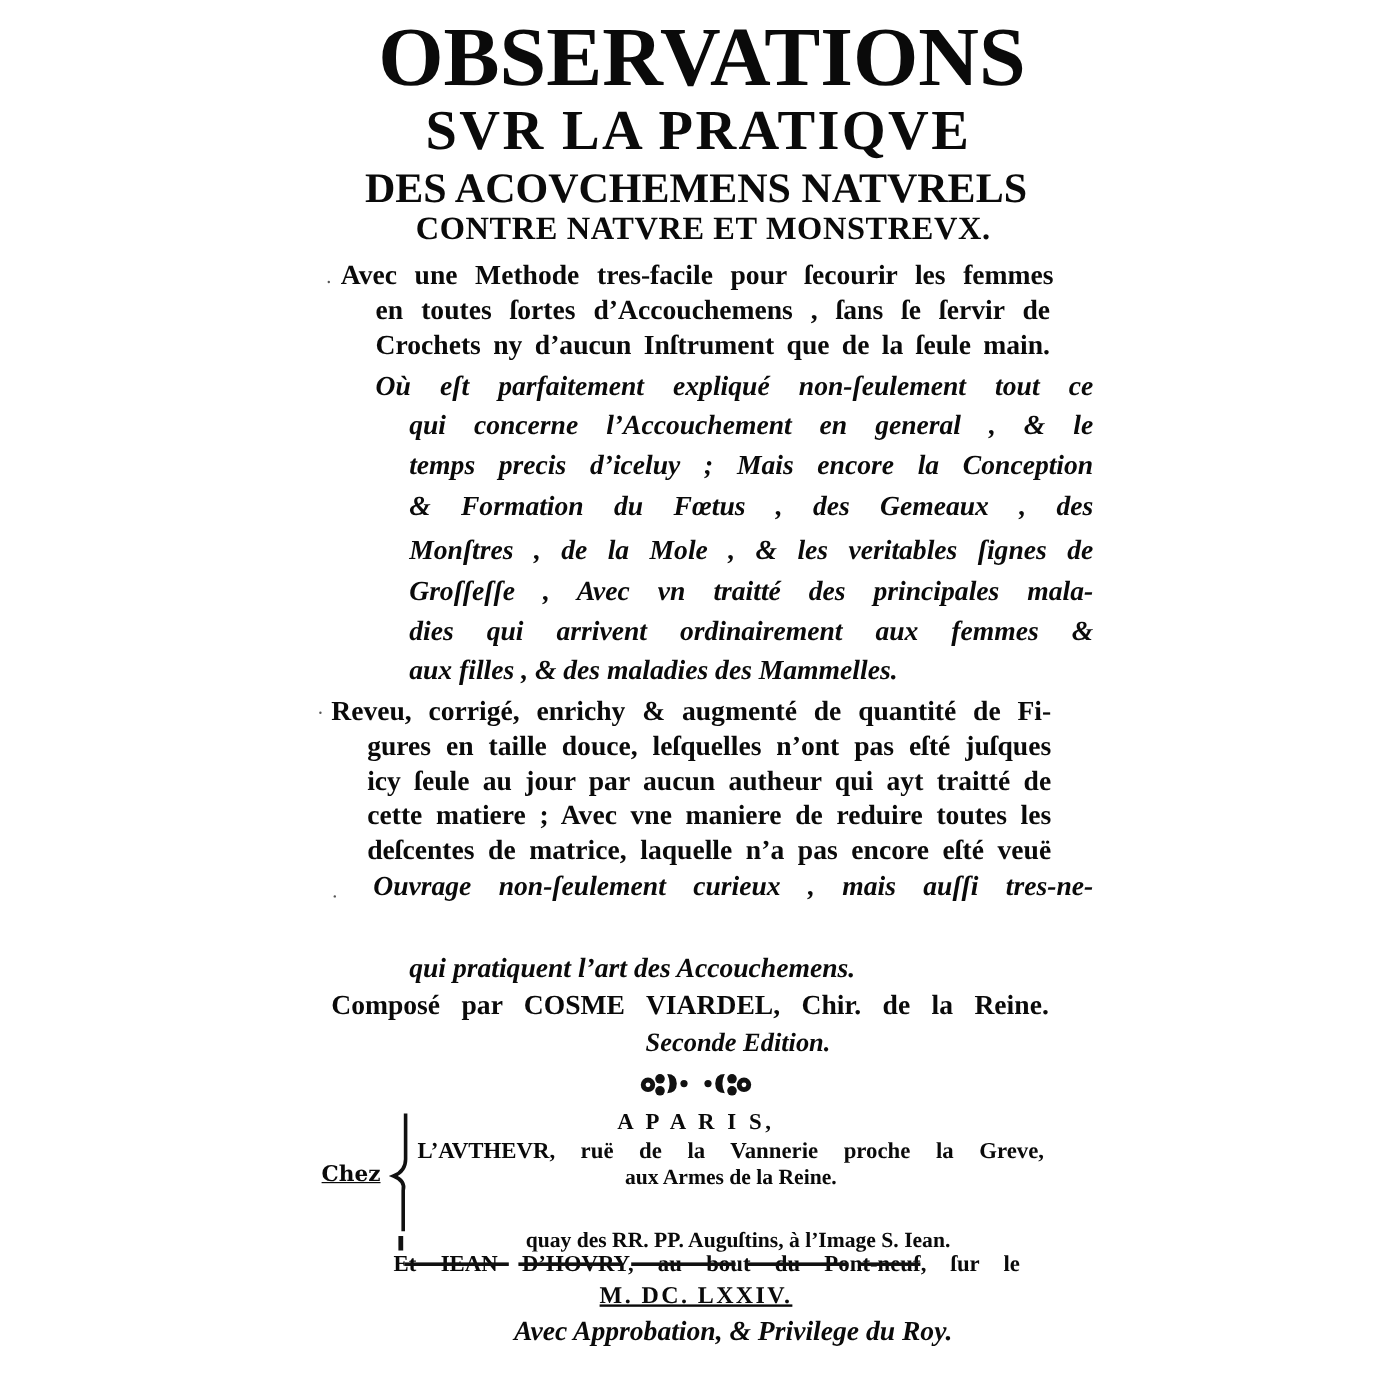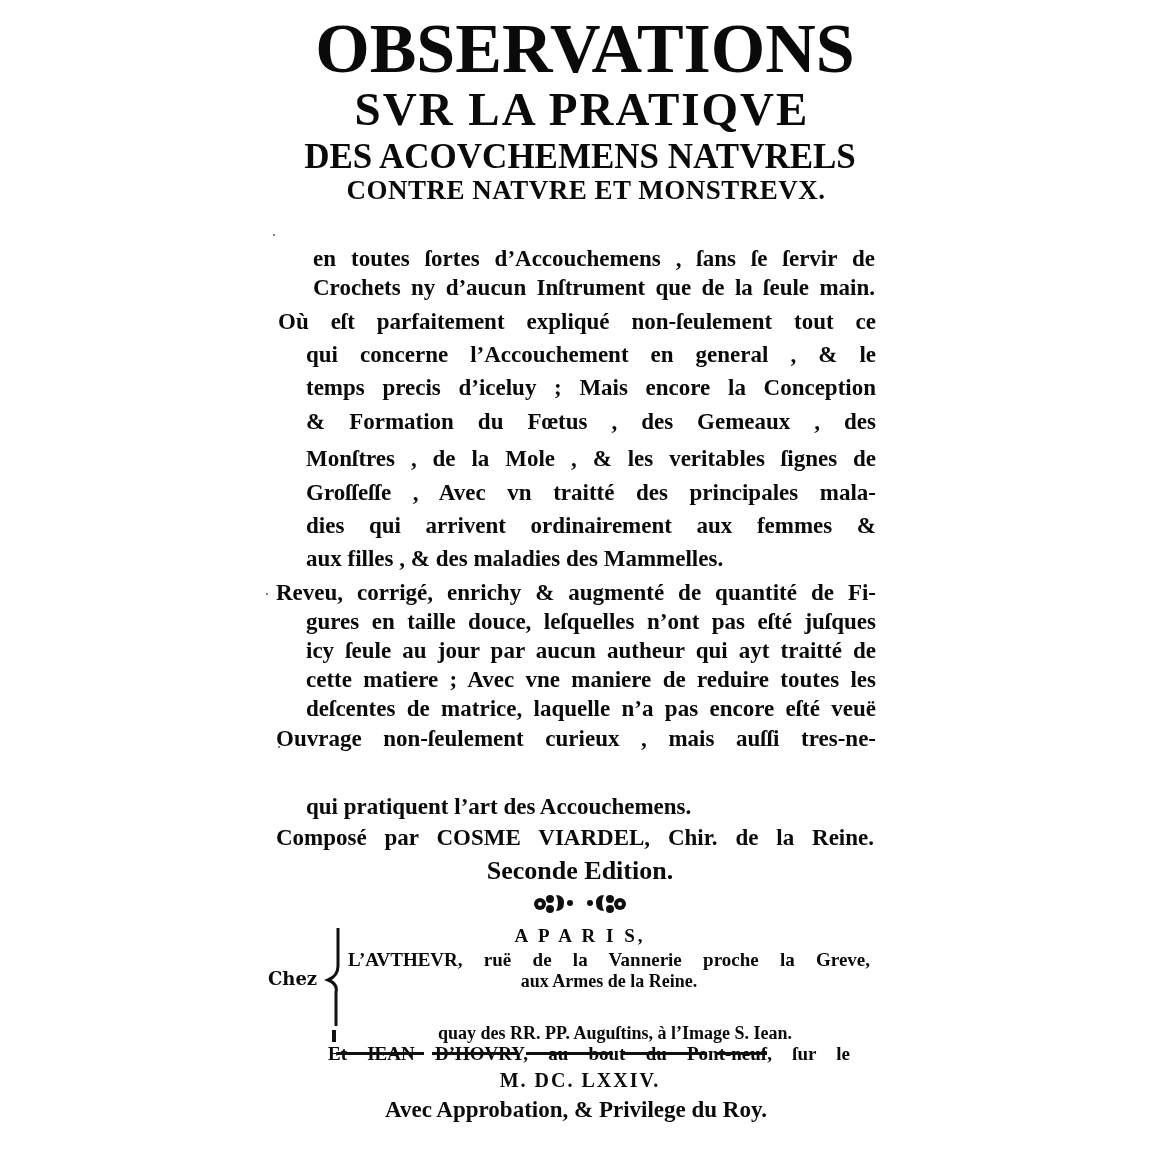--- a/index.html
+++ b/index.html
@@ -19,21 +19,21 @@
       position: absolute;
       left: 0; top: 0;
       width: 1152px; height: 1152px;
     }
     .line {
       position: absolute;
       white-space: nowrap;
       line-height: 1;
     }
     .caps { font-weight: bold; letter-spacing: 1px; }
-    .it { font-weight: bold; }
+    .it { font-style: italic; font-weight: bold; margin-left: 35px; }
     .rm { font-weight: bold; }
 
     #title1 { left: 300px; top: 14px; width: 570px; font-size: 70px; text-align: center; letter-spacing: 0px; }
     #title2 { left: 312px; top: 86px; width: 540px; font-size: 47px; text-align: center; letter-spacing: 2px; }
     #title3 { left: 280px; top: 139px; width: 600px; font-size: 35px; text-align: center; letter-spacing: 0px; }
     #title4 { left: 312px; top: 177px; width: 548px; font-size: 27px; text-align: center; letter-spacing: 0.5px; }
 
     .body-line { font-size: 23px; }
     .justify { text-align: justify; text-align-last: justify; }
 
@@ -49,33 +49,34 @@
       display: flex; gap: 8px;
     }
     .rule-row span {
       display: block; height: 3px; background: #111; flex: 1;
     }
     .bracket {
       position: absolute;
       left: 320px; top: 926px;
       width: 26px; height: 118px;
     }
-    #chez { left: 268px; top: 970px; font-size: 18px; font-weight: bold; font-family: "DejaVu Serif", serif; }
+    #chez { left: 268px; top: 970px; font-size: 18px; font-weight: bold; font-family: "DejaVu Serif", serif; text-decoration: underline; }
     .speck { position: absolute; width: 2px; height: 2px; background: #555; border-radius: 1px; }
   </style>
 </head>
 <body>
 
 <div class="page">
 
   <div id="title1" class="line caps">OBSERVATIONS</div>
   <div id="title2" class="line caps">SVR LA PRATIQVE</div>
   <div id="title3" class="line caps">DES ACOVCHEMENS NATVRELS</div>
   <div id="title4" class="line caps">CONTRE NATVRE ET MONSTREVX.</div>
 
+  <div class="line body-line rm justify" style="left:284px; top:218px; width:594px;">Avec une Methode tres-facile pour ſecourir les femmes</div>
   <div class="line body-line rm justify" style="left:313px; top:247px; width:562px;">en toutes ſortes d’Accouchemens , ſans ſe ſervir de</div>
   <div class="line body-line rm justify" style="left:313px; top:276px; width:562px;">Crochets ny d’aucun Inſtrument que de la ſeule main.</div>
 
   <div class="line body-line it justify" style="left:278px; top:310px; width:598px;">Où eſt parfaitement expliqué non-ſeulement tout ce</div>
   <div class="line body-line it justify" style="left:306px; top:343px; width:570px;">qui concerne l’Accouchement en general , &amp; le</div>
   <div class="line body-line it justify" style="left:306px; top:410px; width:570px;">&amp; Formation du Fœtus , des Gemeaux , des</div>
   <div class="line body-line it justify" style="left:306px; top:376px; width:570px;">temps precis d’iceluy ; Mais encore la Conception</div>
   <div class="line body-line it justify" style="left:306px; top:447px; width:570px;">Monſtres , de la Mole , &amp; les veritables ſignes de</div>
   <div class="line body-line it justify" style="left:306px; top:514px; width:570px;">dies qui arrivent ordinairement aux femmes &amp;</div>
   <div class="line body-line it justify" style="left:306px; top:481px; width:570px;">Groſſeſſe , Avec vn traitté des principales mala-</div>
@@ -85,21 +86,21 @@
   <div class="line body-line rm justify" style="left:306px; top:610px; width:570px;">gures en taille douce, leſquelles n’ont pas eſté juſques</div>
   <div class="line body-line rm justify" style="left:306px; top:639px; width:570px;">icy ſeule au jour par aucun autheur qui ayt traitté de</div>
   <div class="line body-line rm justify" style="left:306px; top:668px; width:570px;">cette matiere ; Avec vne maniere de reduire toutes les</div>
   <div class="line body-line rm justify" style="left:306px; top:697px; width:570px;">deſcentes de matrice, laquelle n’a pas encore eſté veuë</div>
 
   <div class="line body-line it justify" style="left:276px; top:727px; width:600px;">Ouvrage non-ſeulement curieux , mais auſſi tres-ne-</div>
   <div class="line body-line it" style="left:306px; top:795px;">qui pratiquent l’art des Accouchemens.</div>
 
   <div class="line body-line rm justify" style="left:276px; top:826px; width:598px;">Composé par COSME VIARDEL, Chir. de la Reine.</div>
 
-  <div class="line it" style="left:440px; top:858px; width:280px; text-align:center; font-size:26px;">Seconde Edition.</div>
+  <div class="line it" style="left:440px; top:858px; width:280px; text-align:center; font-size:22px;">Seconde Edition.</div>
 
   <svg class="ornament" viewBox="0 0 100 26">
     <g fill="#111">
       <circle cx="10" cy="14" r="6"></circle>
       <circle cx="20" cy="9" r="4"></circle>
       <circle cx="20" cy="19" r="4"></circle>
       <path d="M26 5 q8 0 8 8 q0 8 -8 8 q4 -8 0 -16z"></path>
       <circle cx="40" cy="13" r="3"></circle>
       <circle cx="60" cy="13" r="3"></circle>
       <path d="M74 5 q-8 0 -8 8 q0 8 8 8 q-4 -8 0 -16z"></path>
@@ -127,20 +128,20 @@
   <div class="line rm" style="left:365px; top:1024px; width:500px; text-align:center; font-size:18px;">quay des RR. PP. Auguſtins, à l’Image S. Iean.</div>
 
   <div class="rule-row">
     <span></span>
       <span></span>
       <span></span>
       <span></span>
       <span style="flex:0.6"></span>
   </div>
 
-  <div class="line rm" style="left:440px; top:1070px; width:280px; text-align:center; font-size:20px; letter-spacing:2px;">M.   DC.   LXXIV.</div>
+  <div class="line rm" style="left:440px; top:1070px; width:280px; text-align:center; font-size:20px; letter-spacing:2px;text-decoration:underline;">M.   DC.   LXXIV.</div>
 
   <div class="line it" style="left:336px; top:1098px; width:480px; text-align:center; font-size:23px;">Avec Approbation, &amp; Privilege du Roy.</div>
 
   <span class="speck" style="left:266px; top:593px;"></span>
   <span class="speck" style="left:273px; top:234px;"></span>
   <span class="speck" style="left:278px; top:746px;"></span>
 </div>
 
 </body></html>

